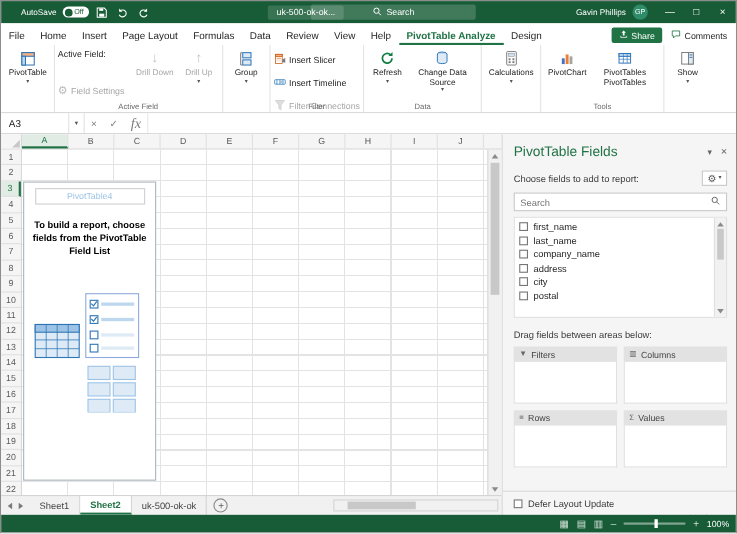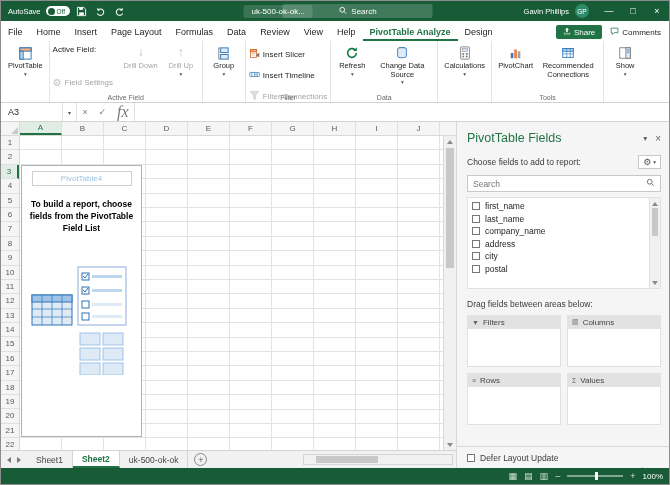--- a/index.html
+++ b/index.html
@@ -2,21 +2,21 @@
 <html><head>
 <meta charset="utf-8">
 <style>
   * { box-sizing: border-box; margin: 0; padding: 0; }
   html,body { background:#fff; }
   body { font-family:"Liberation Sans", sans-serif; }
   .app { width:670px; height:485px; display:flex; flex-direction:column; border:1px solid #8c8c8c; overflow:hidden; background:#fff; font-size:9px; color:#252525; }
 
   
   .titlebar { height:20px; background:#185C37; display:flex; align-items:center; color:#fff; position:relative; flex:0 0 auto; }
-  .tb-left { display:flex; align-items:center; gap:5px; padding-left:7px; }
+  .tb-left { display:flex; align-items:center; gap:5px; padding-left:18px; }
   .autosave-lbl { font-size:7.5px; }
   .toggle { width:24px; height:10px; background:#fff; border-radius:5px; display:flex; align-items:center; gap:2px; padding:0 2px; }
   .toggle .dot { width:7px; height:7px; border-radius:50%; background:#185C37; }
   .toggle .st { font-size:6.5px; color:#185C37; }
   .tb-ico { width:14px; height:14px; display:flex; align-items:center; justify-content:center; }
   .doc-pill { position:absolute; left:50%; transform:translateX(-132%); background:rgba(255,255,255,.14); border-radius:2px; padding:2px 8px; font-size:8px; white-space:nowrap; }
   .search-pill { position:absolute; left:50%; transform:translateX(-35%); width:150px; height:14px; background:rgba(255,255,255,.18); border-radius:2px; display:flex; align-items:center; justify-content:center; gap:4px; font-size:8px; }
   .tb-right { margin-left:auto; display:flex; align-items:center; height:100%; }
   .user-name { font-size:7.5px; margin-right:6px; }
   .avatar { width:14px; height:14px; border-radius:50%; background:#2E8C6A; color:#fff; font-size:6.5px; display:flex; align-items:center; justify-content:center; margin-right:8px; }
@@ -46,21 +46,21 @@
   .afleft { display:flex; flex-direction:column; justify-content:space-between; height:46px; padding-top:2px; width:66px; }
   .aflabel { font-size:8px; }
   .gico { font-size:10px; color:#7a7a7a; }
   .arrowico { font-size:12px; color:#7a7a7a; font-weight:bold; }
 
   
   .fbar { height:19px; background:#fff; border-bottom:1px solid #d4d4d4; display:flex; align-items:stretch; flex:0 0 auto; }
   .namebox { width:62px; border-right:1px solid #e1e1e1; display:flex; align-items:center; padding-left:7px; font-size:9px; }
   .namebox-chev { width:14px; border-right:1px solid #e1e1e1; display:flex; align-items:center; justify-content:center; color:#555; font-size:6px; }
   .fx-btns { width:58px; display:flex; align-items:center; justify-content:space-around; border-right:1px solid #e1e1e1; color:#7a7a7a; }
-  .fx-lbl { font-style:italic; font-family:"Liberation Serif", serif; font-size:16px; }
+  .fx-lbl { font-style:italic; font-family:"Liberation Serif", serif; font-size:13px; }
   .finput { flex:1; border:none; outline:none; font-size:9px; padding:0 4px; font-family:"Liberation Sans", sans-serif; }
 
   
   .main { flex:1; display:flex; overflow:hidden; }
   .left { width:455px; display:flex; flex-direction:column; flex:0 0 auto; }
 
   .colhdr { height:14px; display:flex; background:#f5f5f5; border-bottom:1px solid #d8d8d8; flex:0 0 auto; }
   .corner { width:19px; border-right:1px solid #d8d8d8; position:relative; background:#f5f5f5; }
   .corner:after { content:""; position:absolute; right:1px; bottom:1px; border-left:7px solid transparent; border-bottom:7px solid #c8c8c8; }
   .colh { width:42px; text-align:center; font-size:8px; color:#5a5a5a; line-height:13px; border-right:1px solid #e0e0e0; }
@@ -356,21 +356,21 @@
       <div class="bigbtn">
         <span class="ic">
           <svg width="14" height="14" viewBox="0 0 16 16">
               <rect x="2" y="3" width="12" height="10" fill="#fff" stroke="#2E75B6"></rect>
               <rect x="2" y="3" width="12" height="3" fill="#BDD7EE" stroke="#2E75B6"></rect>
               <line x1="6.5" y1="3" x2="6.5" y2="13" stroke="#2E75B6" stroke-width="0.7"></line>
               <line x1="10.5" y1="3" x2="10.5" y2="13" stroke="#2E75B6" stroke-width="0.7"></line>
               <line x1="2" y1="9" x2="14" y2="9" stroke="#2E75B6" stroke-width="0.7"></line>
             </svg>
         </span>
-        <span class="lbl">Recommended Connections</span>
+        <span class="lbl">PivotTables PivotTables</span>
       </div>
       <div class="grouplabel">Tools</div>
     </div>
 
     <div class="rgroup" style="border-right:none;">
       <div class="bigbtn">
         <span class="ic">
           <svg width="14" height="14" viewBox="0 0 16 16">
               <rect x="2" y="2" width="12" height="12" fill="#fff" stroke="#7a7a7a"></rect>
               <rect x="9" y="2" width="5" height="12" fill="#DEEBF7" stroke="#7a7a7a"></rect>

